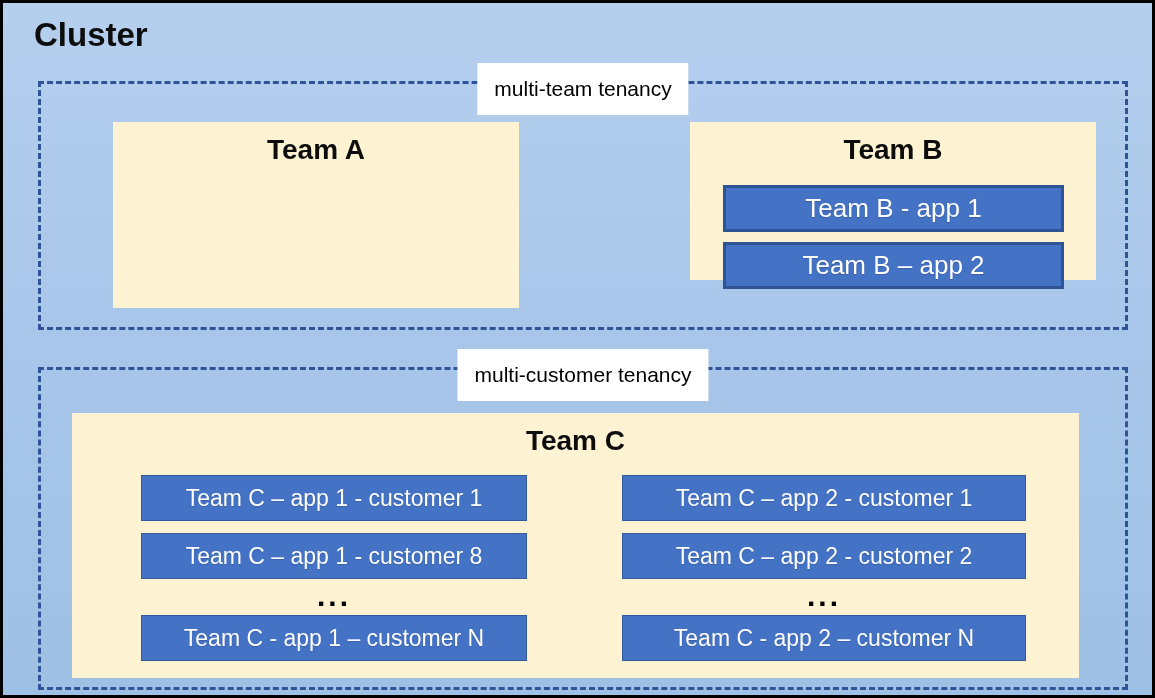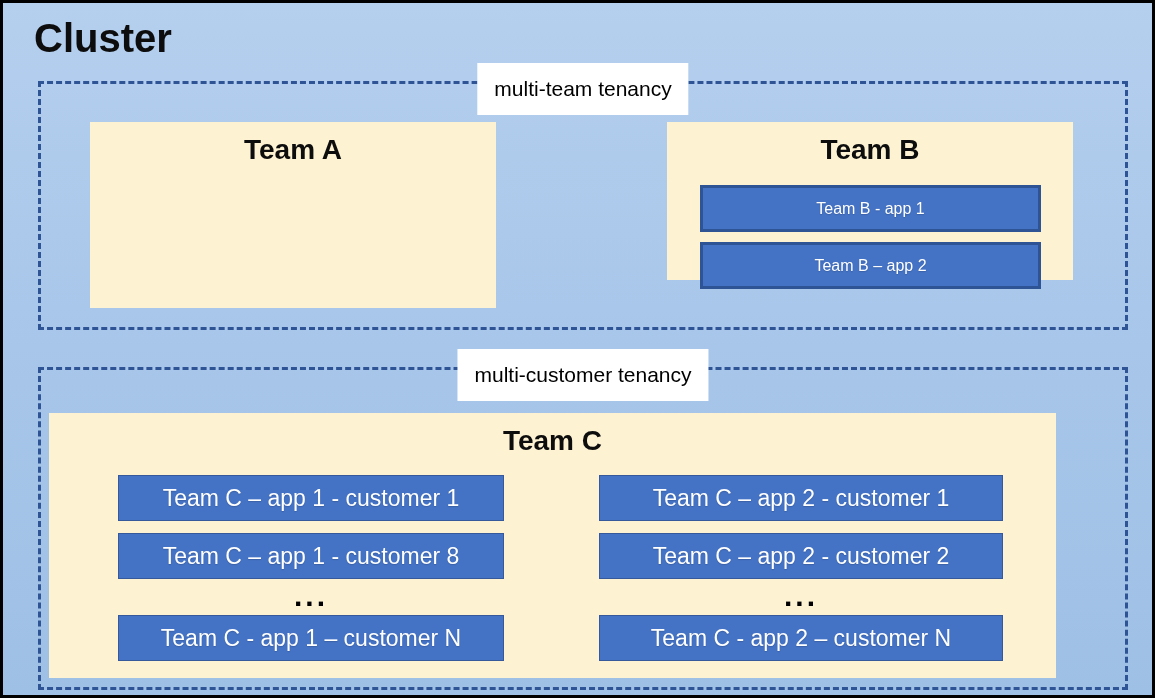--- a/index.html
+++ b/index.html
@@ -10,21 +10,21 @@
     height: 698px;
     font-family: "Liberation Sans", sans-serif;
     background: linear-gradient(180deg, #b5cfee 0%, #a6c5e9 55%, #9fc0e5 100%);
     border: 3px solid #000;
     overflow: hidden;
   }
   .cluster-title {
     position: absolute;
     left: 31px;
     top: 13px;
-    font-size: 40px;
+    font-size: 33px;
     font-weight: 700;
     color: #0d0d0d;
   }
   .tenancy {
     position: absolute;
     border: 3px dashed #2f5496;
   }
   .tenancy-team { left: 35px; top: 78px; width: 1090px; height: 249px; }
   .tenancy-customer { left: 35px; top: 364px; width: 1090px; height: 323px; }
   .tenancy-label {
@@ -35,41 +35,42 @@
     background: #ffffff;
     color: #000000;
     font-size: 21px;
     line-height: 1.25;
     padding: 13px 17px;
     white-space: nowrap;
   }
   .team {
     position: absolute;
     background: #fdf2d2;
+    margin-left: 23px;
   }
   .team-a { left: 49px; top: 38px; width: 406px; height: 186px; }
   .team-b { left: 626px; top: 38px; width: 406px; height: 158px; }
   .team-c { left: 8px; top: 43px; width: 1007px; height: 265px; }
   .team-name {
     position: absolute;
     left: 0; right: 0;
     top: 12px;
     text-align: center;
     font-size: 28px;
     font-weight: 700;
     color: #0d0d0d;
   }
   .app {
     position: absolute;
     display: flex;
     align-items: center;
     justify-content: center;
     background: #4472c4;
     color: #ffffff;
-    font-size: 16px;
+    font-size: 26px;
     text-shadow: 0 1px 1px rgba(0,0,0,0.15);
   }
   .app-heavy { border: 3px solid #2f5496; }
   .app-a1 { left: 33px; top: 88px; width: 339px; height: 47px; }
   .app-b1 { left: 33px; top: 63px; width: 341px; height: 47px; }
   .app-b2 { left: 33px; top: 120px; width: 341px; height: 47px; }
   .c-row {
     position: absolute;
     height: 46px;
     display: flex;

